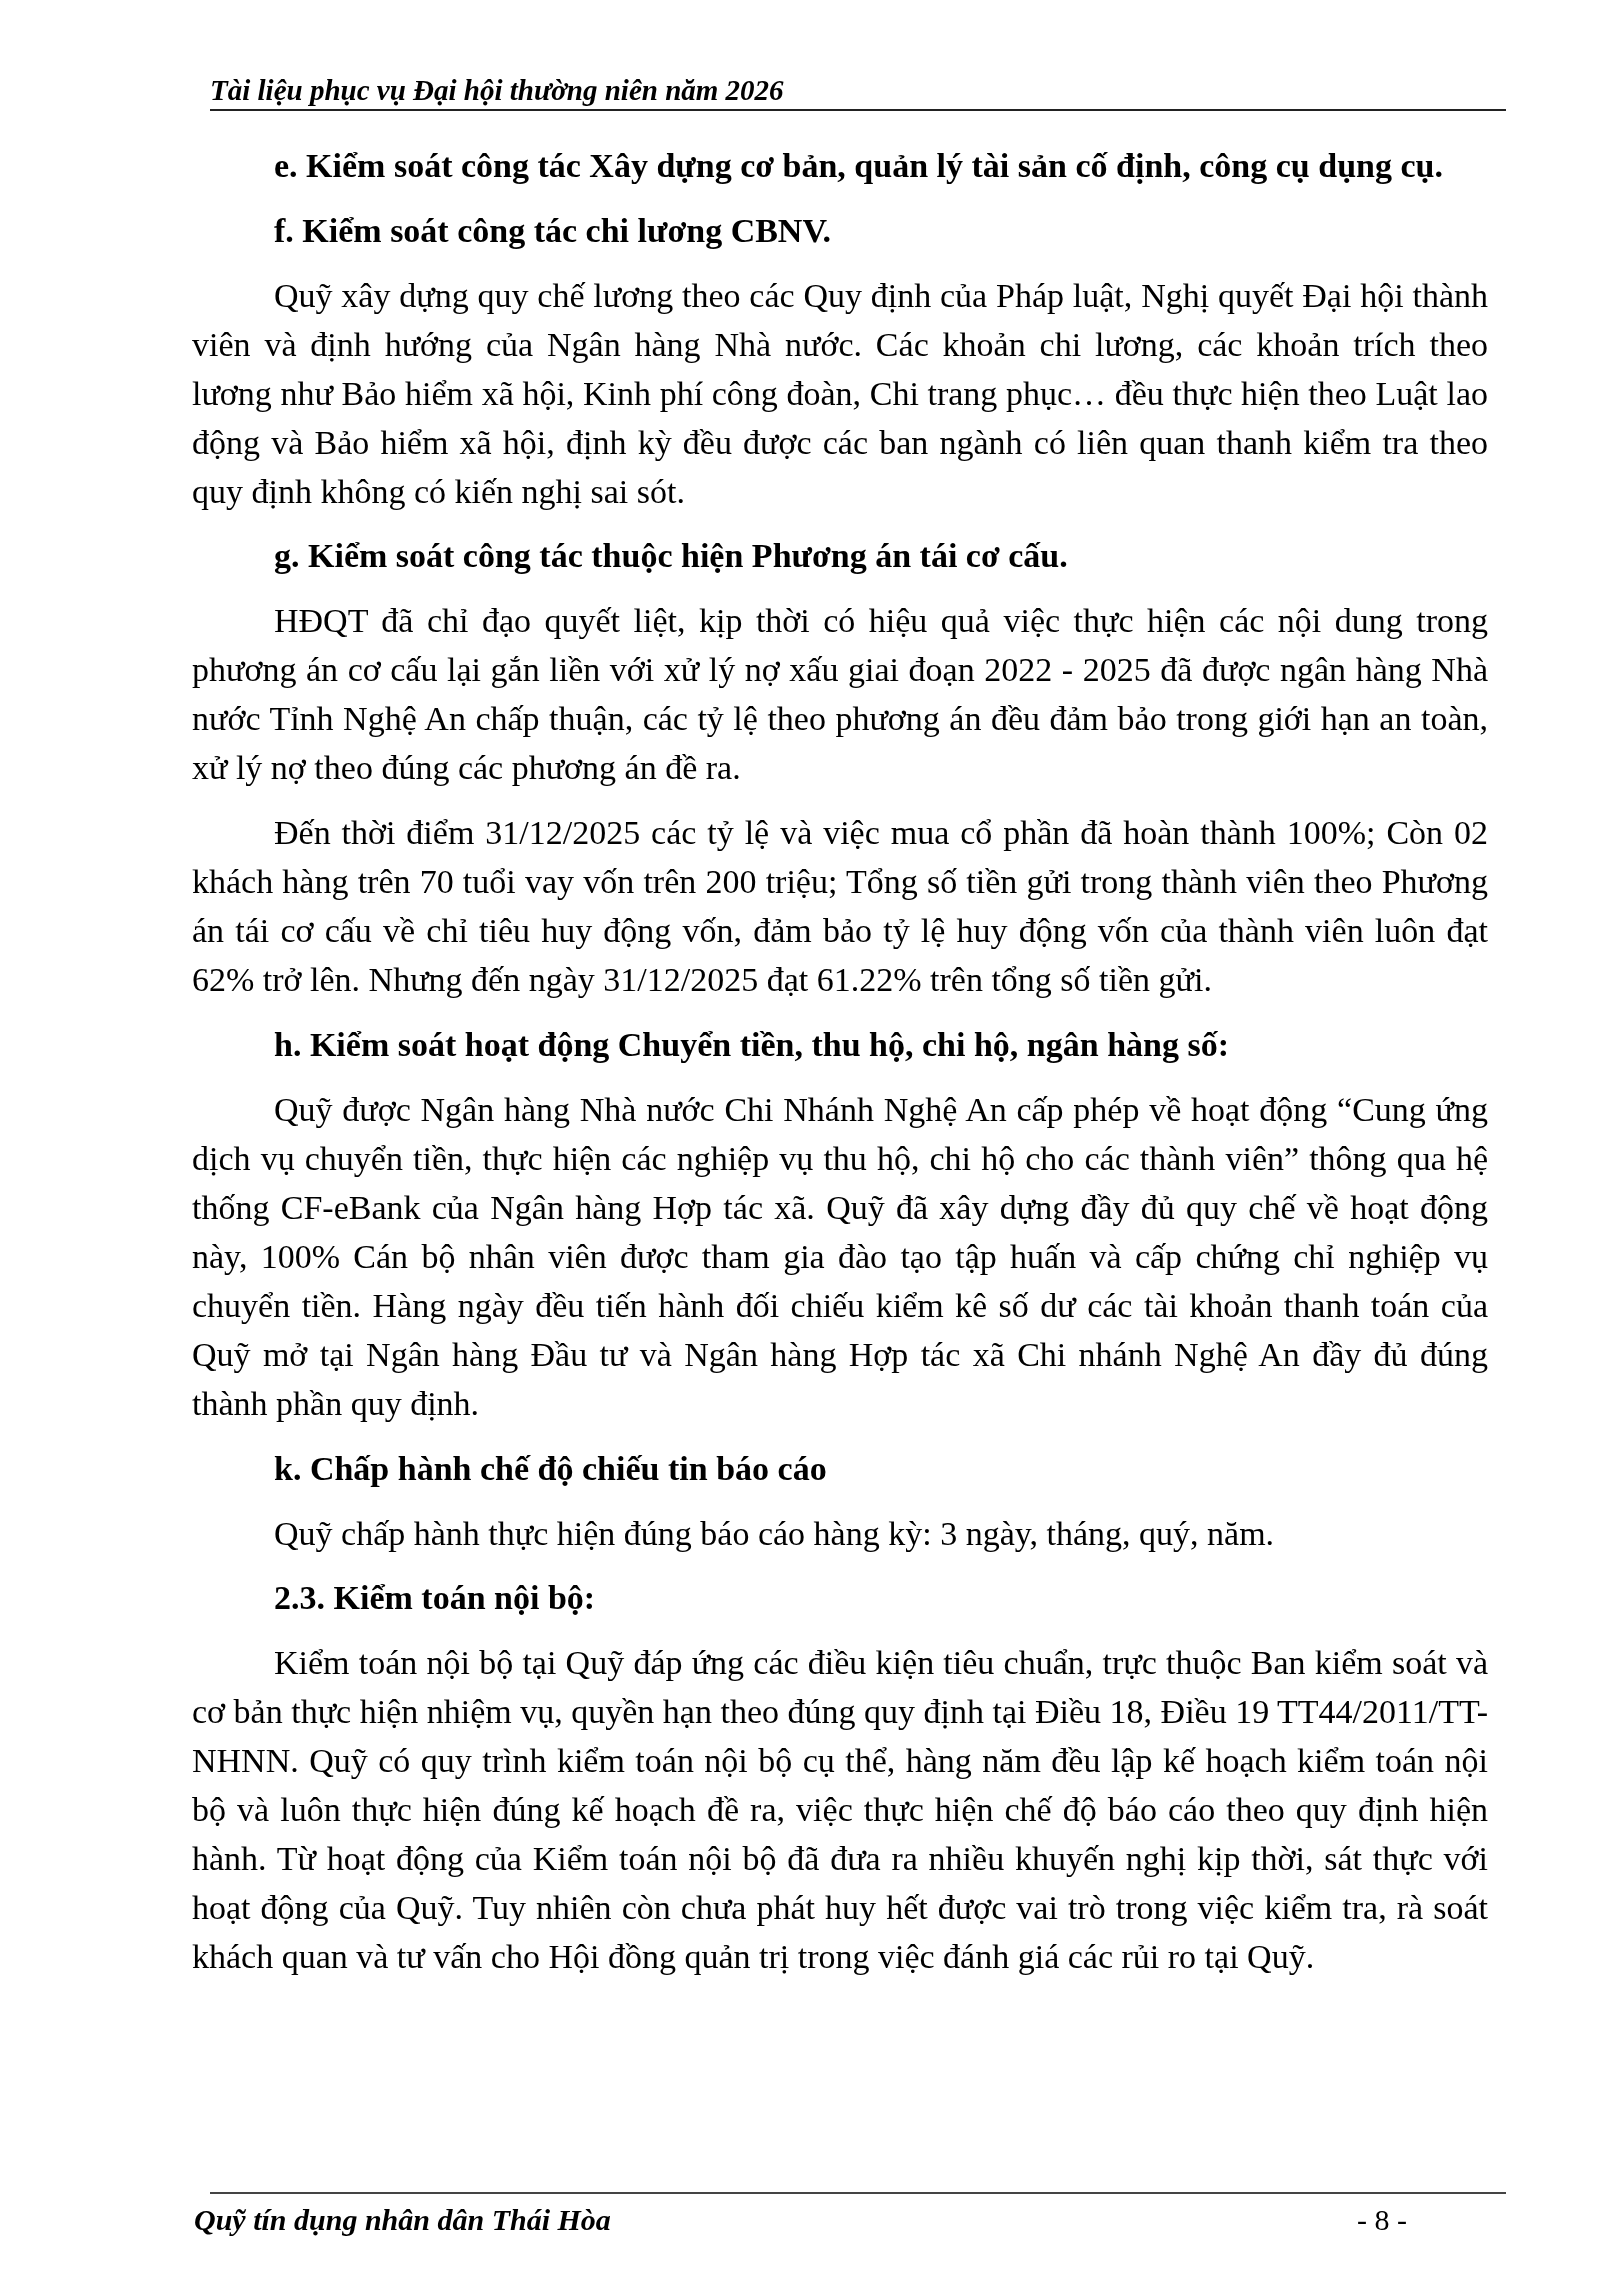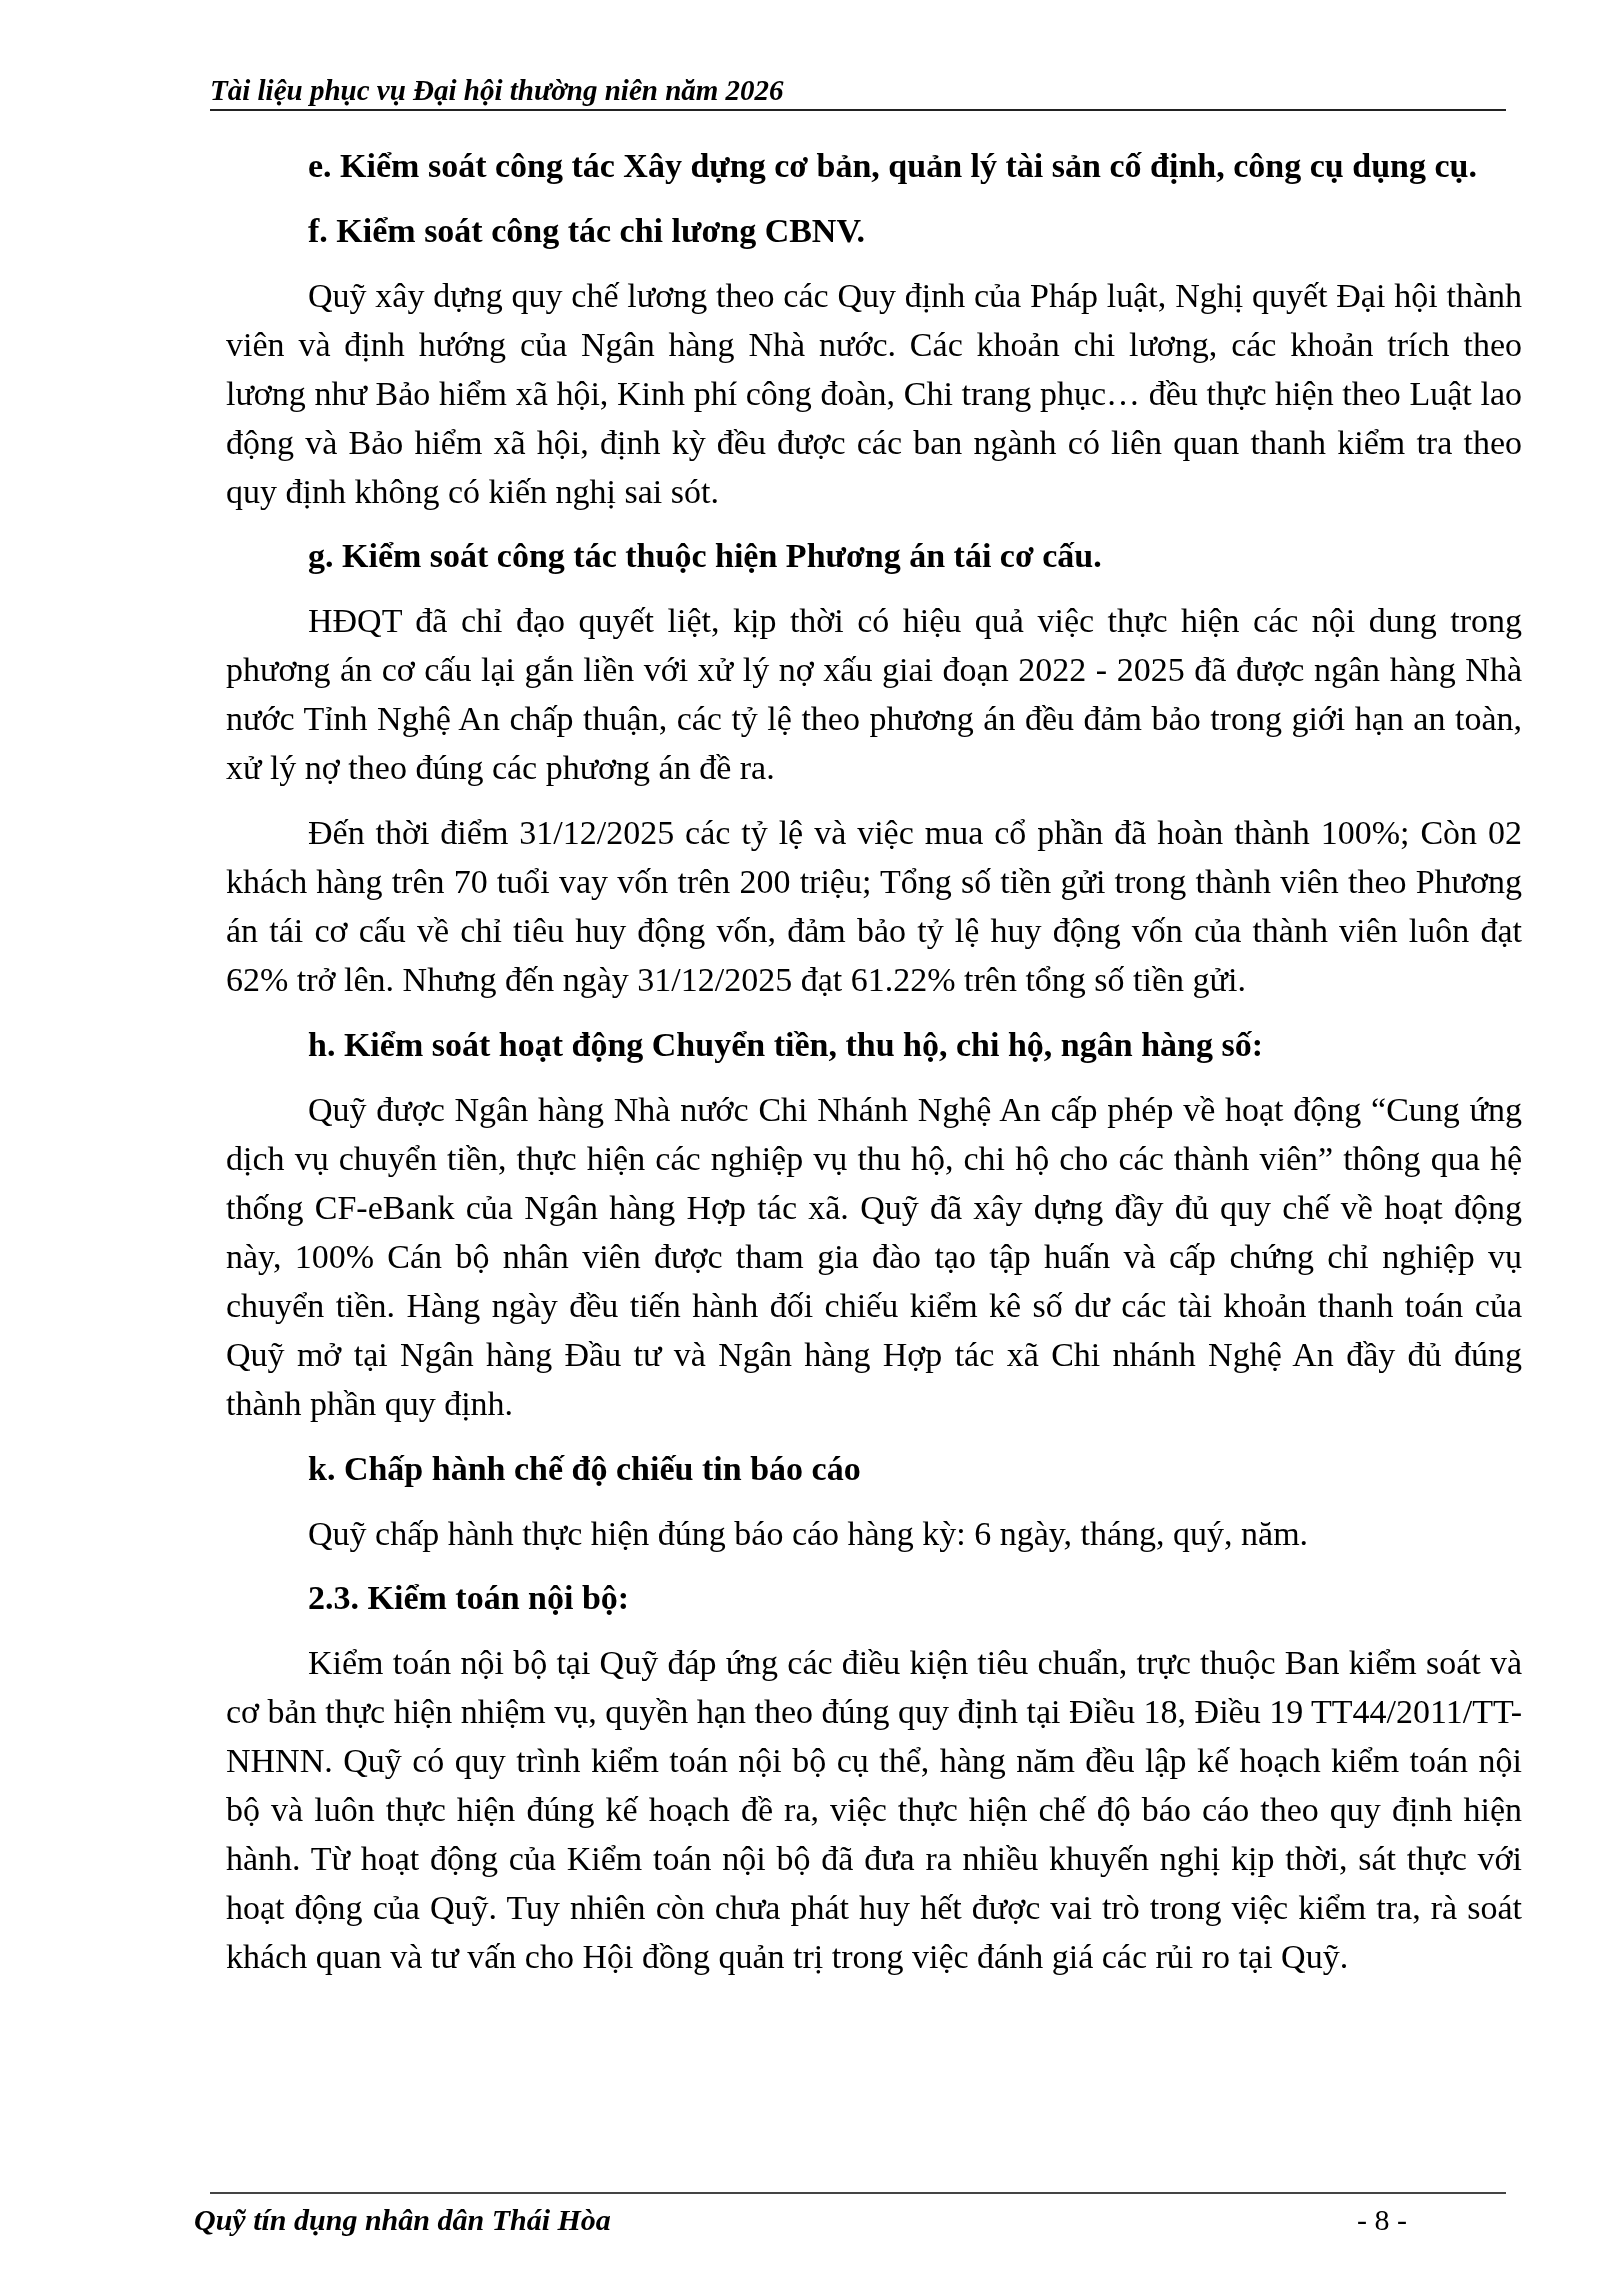--- a/index.html
+++ b/index.html
@@ -10,21 +10,21 @@
     }
     .header {
       position: absolute; left: 210px; top: 71px; width: 1296px;
       font-size: 29px; font-style: italic; font-weight: bold; line-height: 39px;
     }
     .header-rule {
       position: absolute; left: 210px; top: 109px; width: 1296px; height: 0;
       border-top: 2.9px solid #222;
     }
     .content {
-      position: absolute; left: 226px; top: 129px; width: 1296px;
+      position: absolute; left: 192px; top: 129px; width: 1296px;
       font-size: 34px; line-height: 49px; text-align: justify;
     }
     .content h3 {
       margin: 0; padding-left: 82px; font-size: 34px; font-weight: bold;
       line-height: 49px; height: 65px;
     }
     .content p {
       margin: 0 0 15.7px 0; text-indent: 82px;
     }
     .sec-e { margin-top: 11.8px; }
@@ -64,21 +64,21 @@
       <p>Đến thời điểm 31/12/2025 các tỷ lệ và việc mua cổ phần đã hoàn thành 100%; Còn 02 khách hàng trên 70 tuổi vay vốn trên 200 triệu; Tổng số tiền gửi trong thành viên theo Phương án tái cơ cấu về chỉ tiêu huy động vốn, đảm bảo tỷ lệ huy động vốn của thành viên luôn đạt 62% trở lên. Nhưng đến ngày 31/12/2025 đạt 61.22% trên tổng số tiền gửi.</p>
     </section>
 
     <section>
       <h3>h. Kiểm soát hoạt động Chuyển tiền, thu hộ, chi hộ, ngân hàng số:</h3>
       <p>Quỹ được Ngân hàng Nhà nước Chi Nhánh Nghệ An cấp phép về hoạt động “Cung ứng dịch vụ chuyển tiền, thực hiện các nghiệp vụ thu hộ, chi hộ cho các thành viên” thông qua hệ thống CF-eBank của Ngân hàng Hợp tác xã. Quỹ đã xây dựng đầy đủ quy chế về hoạt động này, 100% Cán bộ nhân viên được tham gia đào tạo tập huấn và cấp chứng chỉ nghiệp vụ chuyển tiền. Hàng ngày đều tiến hành đối chiếu kiểm kê số dư các tài khoản thanh toán của Quỹ mở tại Ngân hàng Đầu tư và Ngân hàng Hợp tác xã Chi nhánh Nghệ An đầy đủ đúng thành phần quy định.</p>
     </section>
 
     <section>
       <h3>k. Chấp hành chế độ chiếu tin báo cáo</h3>
-      <p>Quỹ chấp hành thực hiện đúng báo cáo hàng kỳ: 6 ngày, tháng, quý, năm.</p>
+      <p>Quỹ chấp hành thực hiện đúng báo cáo hàng kỳ: 3 ngày, tháng, quý, năm.</p>
     </section>
 
     <section>
       <h3>2.3. Kiểm toán nội bộ:</h3>
       <p>Kiểm toán nội bộ tại Quỹ đáp ứng các điều kiện tiêu chuẩn, trực thuộc Ban kiểm soát và cơ bản thực hiện nhiệm vụ, quyền hạn theo đúng quy định tại Điều 18, Điều 19 TT44/2011/TT-NHNN. Quỹ có quy trình kiểm toán nội bộ cụ thể, hàng năm đều lập kế hoạch kiểm toán nội bộ và luôn thực hiện đúng kế hoạch đề ra, việc thực hiện chế độ báo cáo theo quy định hiện hành. Từ hoạt động của Kiểm toán nội bộ đã đưa ra nhiều khuyến nghị kịp thời, sát thực với hoạt động của Quỹ. Tuy nhiên còn chưa phát huy hết được vai trò trong việc kiểm tra, rà soát khách quan và tư vấn cho Hội đồng quản trị trong việc đánh giá các rủi ro tại Quỹ.</p>
     </section>
   </div>
 
   <div class="footer-rule"></div>
   <div class="footer">Quỹ tín dụng nhân dân Thái Hòa</div>

